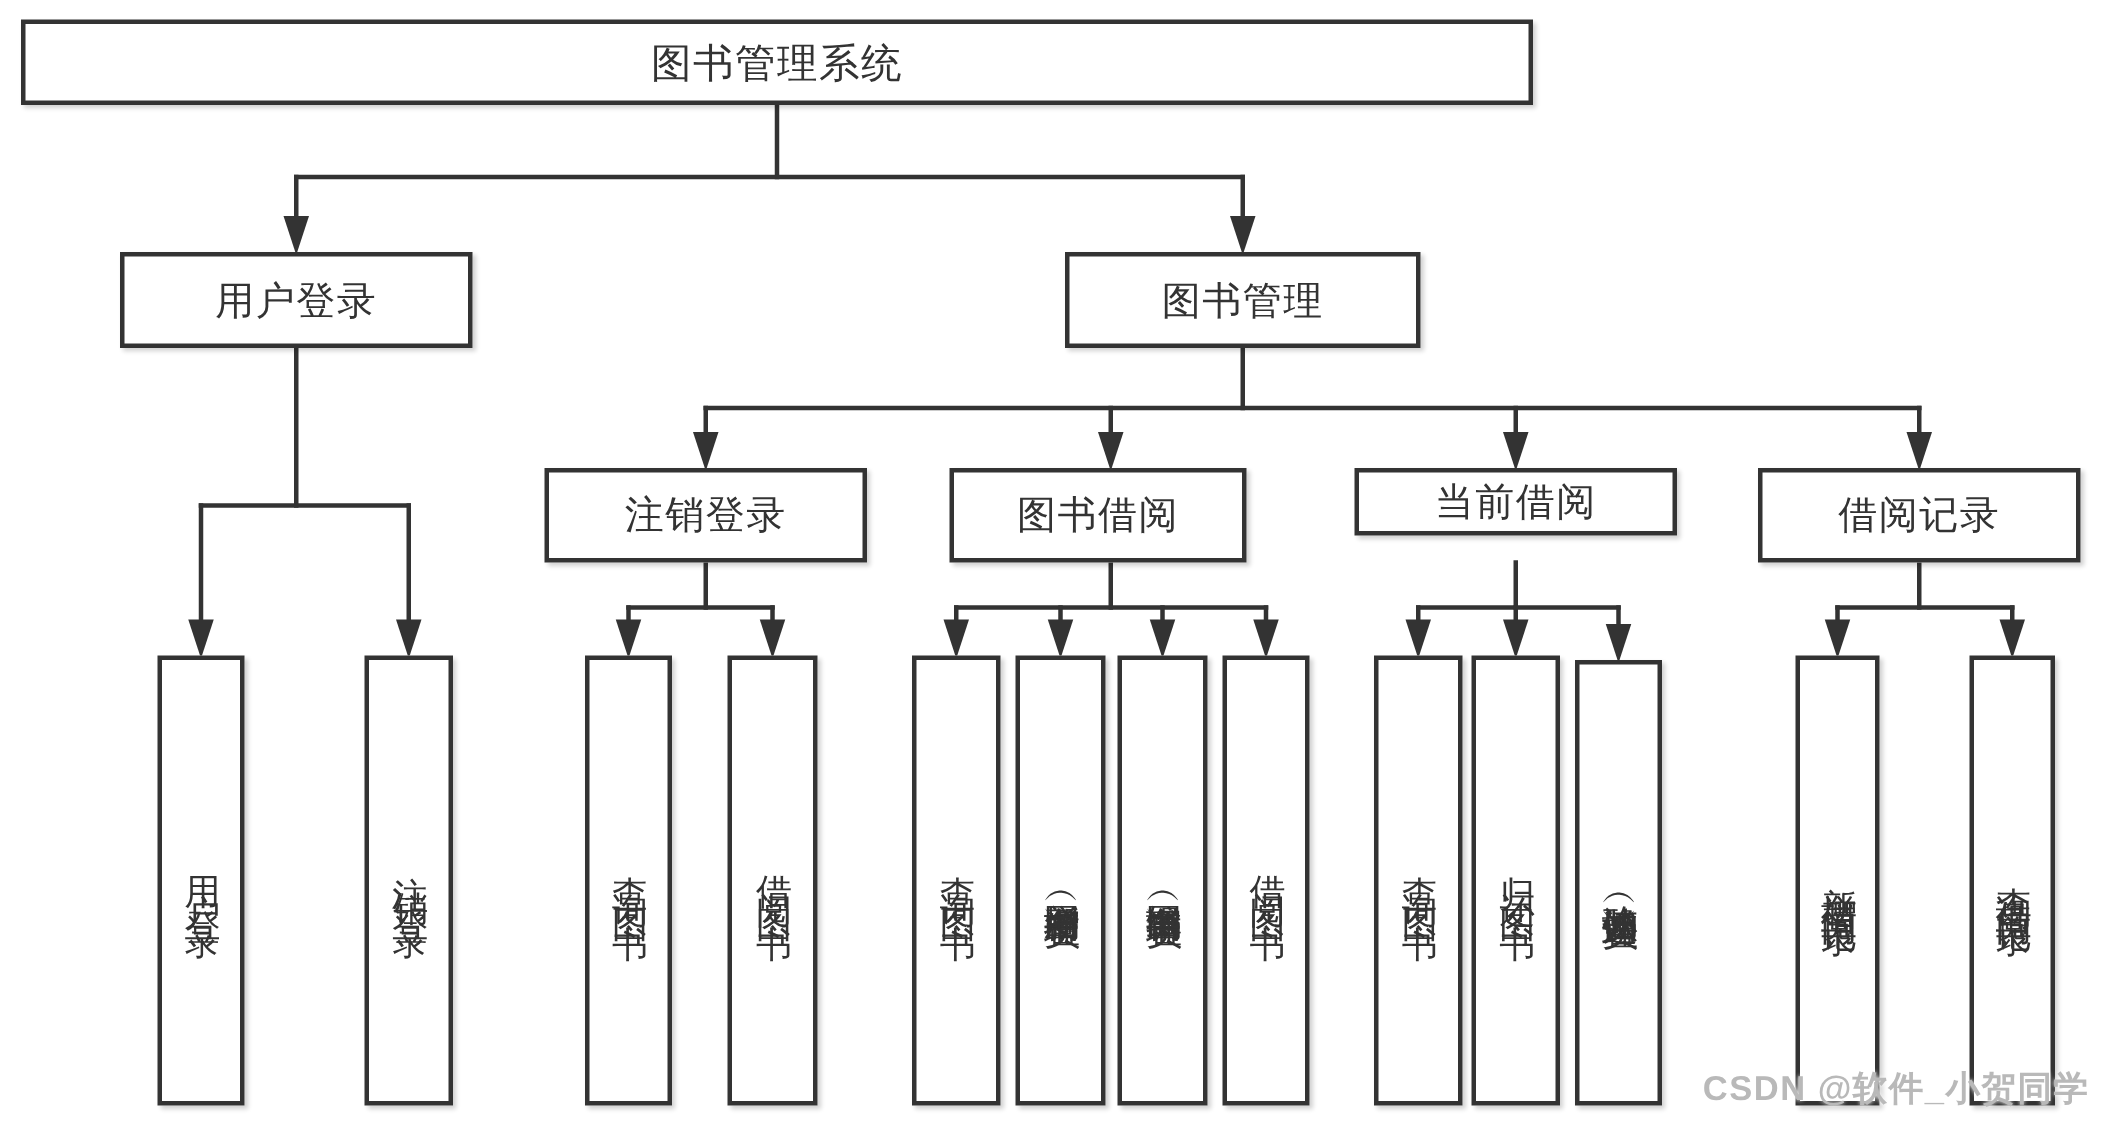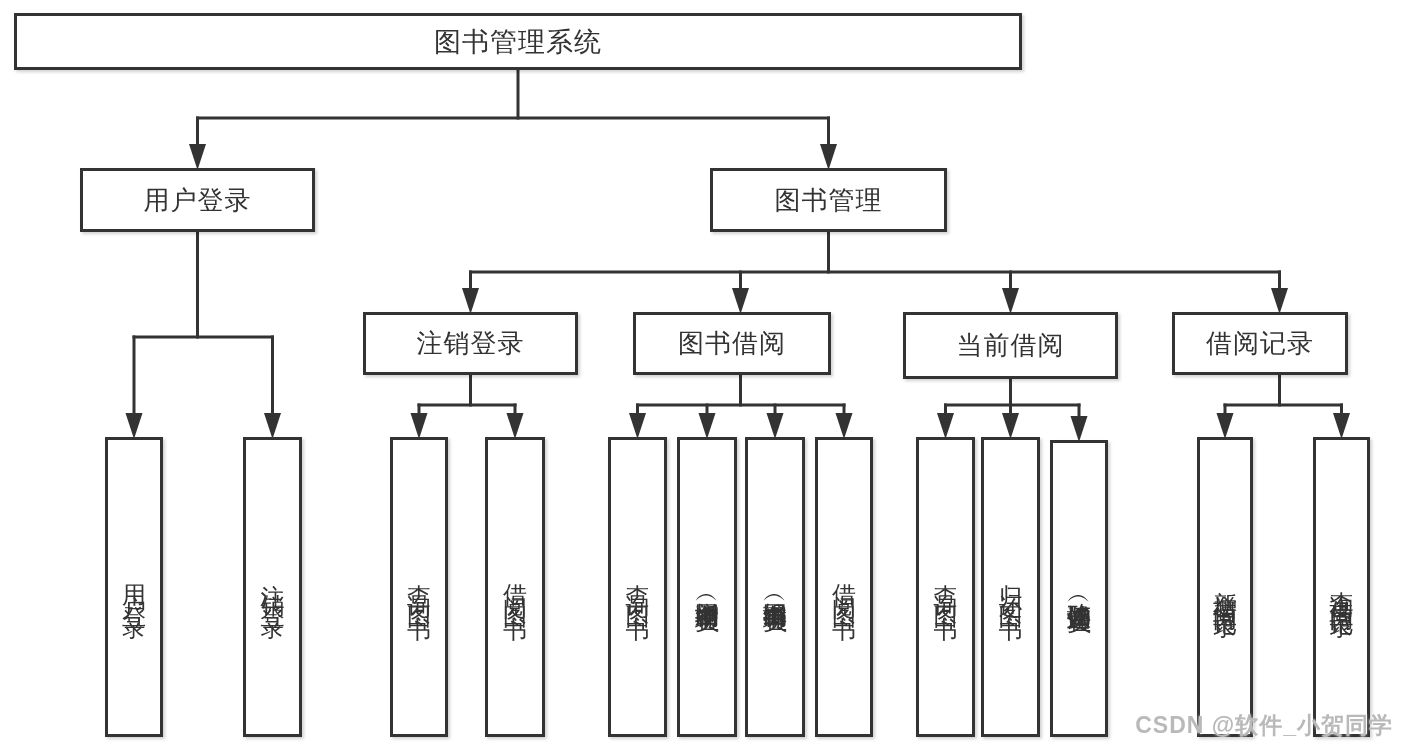--- a/index.html
+++ b/index.html
@@ -118,33 +118,33 @@
       </div>
       <div class="node v" style="left: 677px; top: 437px; width: 60px; height: 300px;">
         <span class="lbl" style="letter-spacing: 1px;">新增图书（管理员）</span>
       </div>
       <div class="node v" style="left: 745px; top: 437px; width: 60px; height: 300px;">
         <span class="lbl" style="letter-spacing: 1px;">编辑图书（管理员）</span>
       </div>
       <div class="node v" style="left: 815px; top: 437px; width: 58px; height: 300px;">
         <span class="lbl" style="letter-spacing: 11px;">借阅图书</span>
       </div>
-      <div class="node h" style="left: 903px; top: 312px; width: 215px; height: 67px;">
+      <div class="node h" style="left: 903px; top: 312px; width: 215px; height: 45px;">
         <span class="lbl">当前借阅</span>
       </div>
       <div class="node v" style="left: 916px; top: 437px; width: 59px; height: 300px;">
         <span class="lbl" style="letter-spacing: 11px;">查询图书</span>
       </div>
       <div class="node v" style="left: 981px; top: 437px; width: 59px; height: 300px;">
         <span class="lbl" style="letter-spacing: 11px;">归还图书</span>
       </div>
       <div class="node v" style="left: 1050px; top: 440px; width: 58px; height: 297px;">
         <span class="lbl" style="letter-spacing: 1px;">确认归还（管理员）</span>
       </div>
-      <div class="node h" style="left: 1172px; top: 312px; width: 176px; height: 63px;">
+      <div class="node h" style="left: 1172px; top: 312px; width: 215px; height: 63px;">
         <span class="lbl">借阅记录</span>
       </div>
       <div class="node v" style="left: 1197px; top: 437px; width: 56px; height: 300px;">
         <span class="lbl" style="letter-spacing: 5px;">新增借阅记录</span>
       </div>
       <div class="node v" style="left: 1313px; top: 437px; width: 57px; height: 300px;">
         <span class="lbl" style="letter-spacing: 5px;">查询借阅记录</span>
       </div>
     </div>
   <div class="watermark">CSDN @软件_小贺同学</div>

